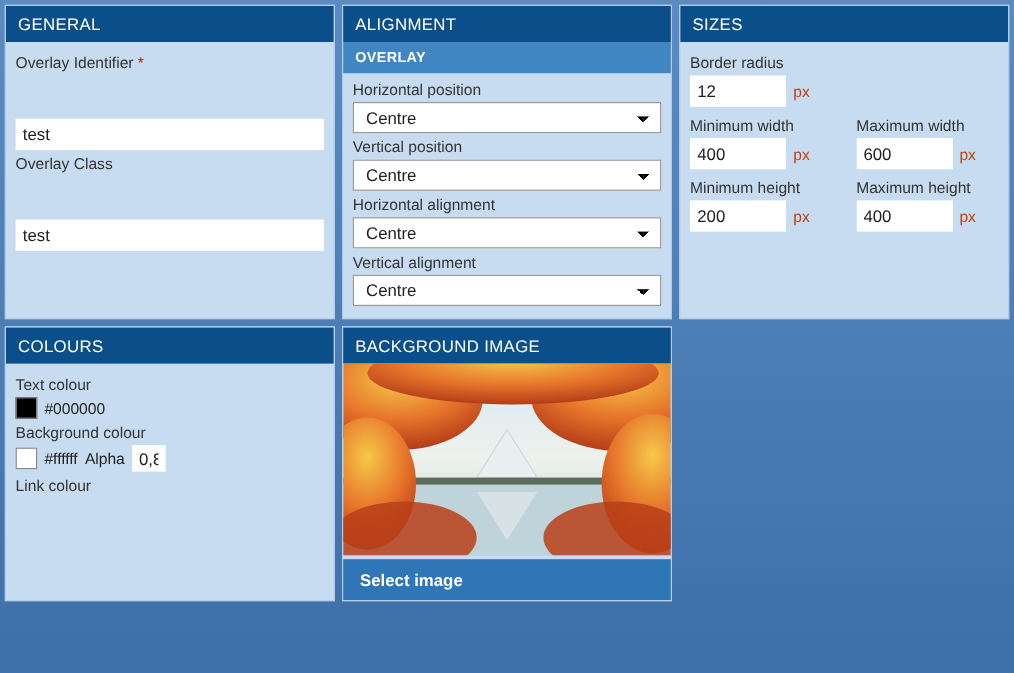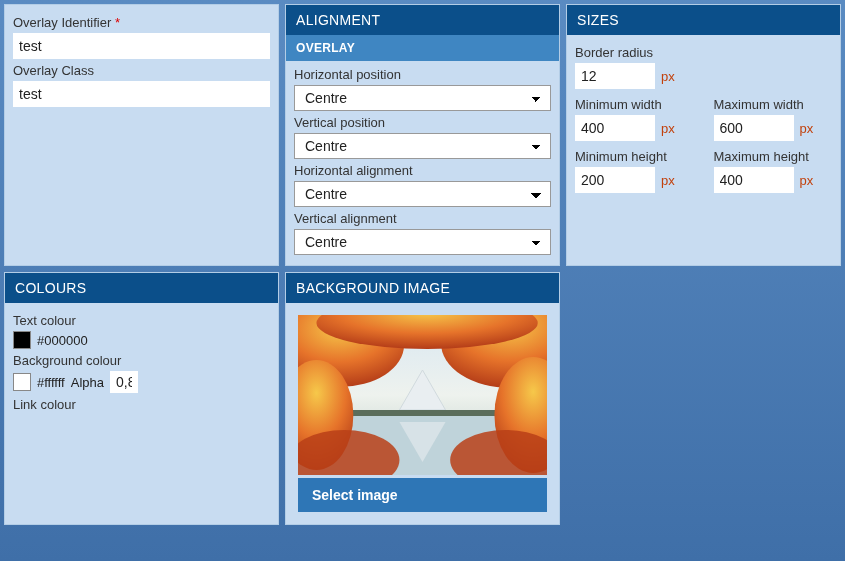--- a/index.html
+++ b/index.html
@@ -49,20 +49,21 @@
     margin-top: 4px;
   }
   .req { color: #d00; }
   input[type="text"].full, .full-input {
     width: 100%;
     border: none;
     background: #fff;
     padding: 5px 6px;
     font-size: 14px;
     color: #212121;
+    margin-top: 36px;
   }
   select.full {
     width: 100%;
     border: 1px solid #999;
     background: #fff;
     padding: 4px 10px;
     font-size: 14px;
     color: #212121;
     -webkit-appearance: none;
     -moz-appearance: none;
@@ -107,21 +108,21 @@
   }
   .colour-text { font-size: 13px; color: #212121; }
   input.alpha {
     width: 28px;
     border: none;
     background: #fff;
     padding: 3px 6px;
     font-size: 14px;
     color: #212121;
   }
-  .bg-panel .panel-body { padding: 12px; }
+  .bg-panel .panel-body { padding: 0; }
   .bg-image {
     width: 100%;
     height: 160px;
     position: relative;
     overflow: hidden;
   }
   .bg-image svg { width: 100%; height: 100%; display: block; }
   .select-image-btn {
     background: #2e76b6;
     color: #fff;
@@ -134,20 +135,21 @@
     cursor: pointer;
     margin-top: 3px;
   }
 </style>
 </head>
 <body>
 
 <div class="grid">
 
   <div class="panel">
+    <div class="panel-header">GENERAL</div>
     <div class="panel-body">
       <div class="field-label">
         <span>Overlay Identifier</span>
         <span class="req">*</span>
       </div>
       <input type="text" class="full" value="test" style="">
       <div class="field-label">Overlay Class</div>
       <input type="text" class="full" value="test" style="">
     </div>
   </div>

